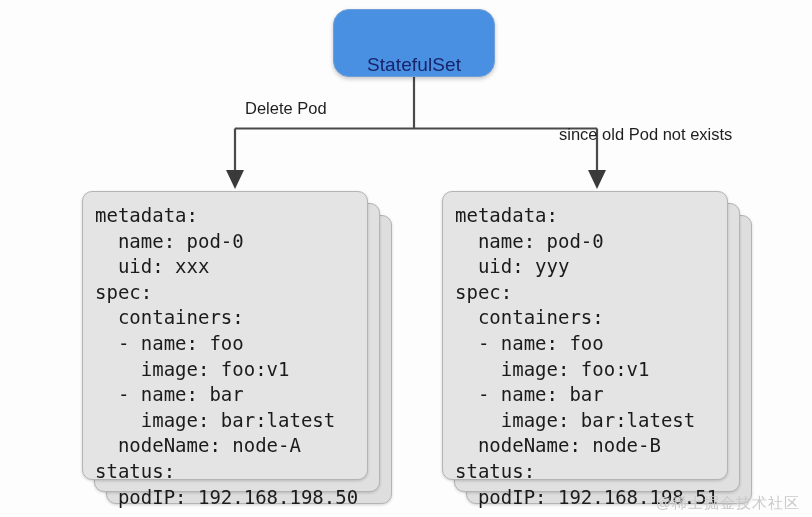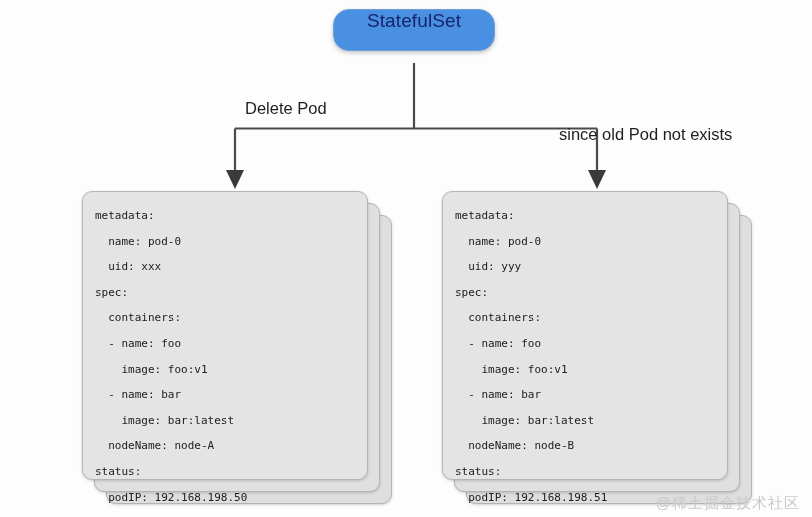--- a/index.html
+++ b/index.html
@@ -15,27 +15,27 @@
     overflow: hidden;
     font-family: "Liberation Sans", sans-serif;
   }
 
   
   #statefulset-node {
     position: absolute;
     left: 333px;
     top: 9px;
     width: 162px;
-    height: 42px;
+    height: 68px;
     background: #4a90e2;
     border: 1.5px solid #6f9fd8;
     border-radius: 16px;
     box-shadow: 0 2px 4px rgba(0,0,0,0.22);
     display: flex;
-    align-items: flex-start;
+    align-items: flex-end;
     justify-content: center;
     box-sizing: border-box;
   }
   #statefulset-node .node-label {
     color: #16246b;
     font-size: 19px;
     letter-spacing: 0.1px;
   }
 
   
@@ -91,21 +91,21 @@
     width: 286px; height: 289px;
     background: #e4e4e4;
   }
 
   .yaml {
     position: absolute;
     left: 12px;
     top: 11px;
     margin: 0;
     font-family: "DejaVu Sans Mono", "Liberation Mono", monospace;
-    font-size: 11px;
+    font-size: 19px;
     line-height: 25.6px;
     color: #1b1b1b;
     white-space: pre;
   }
 
   
   #watermark {
     position: absolute;
     right: 12px;
     bottom: 4px;

